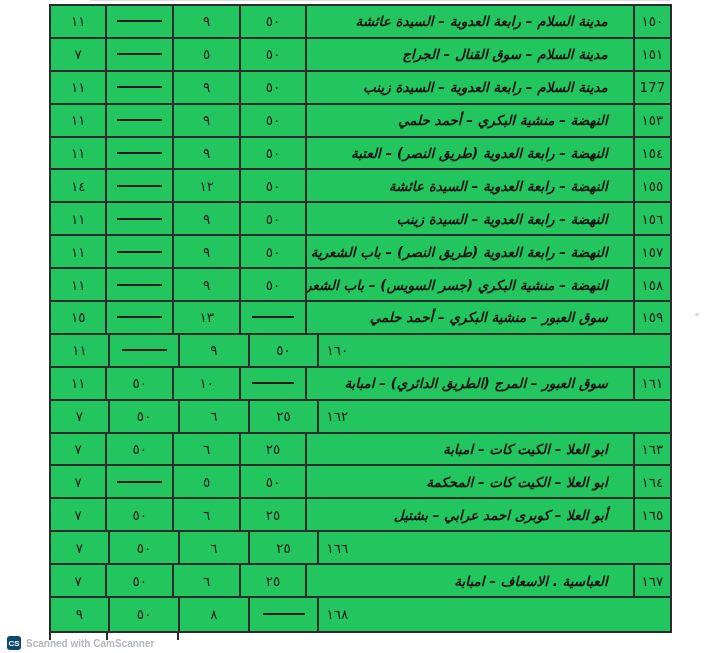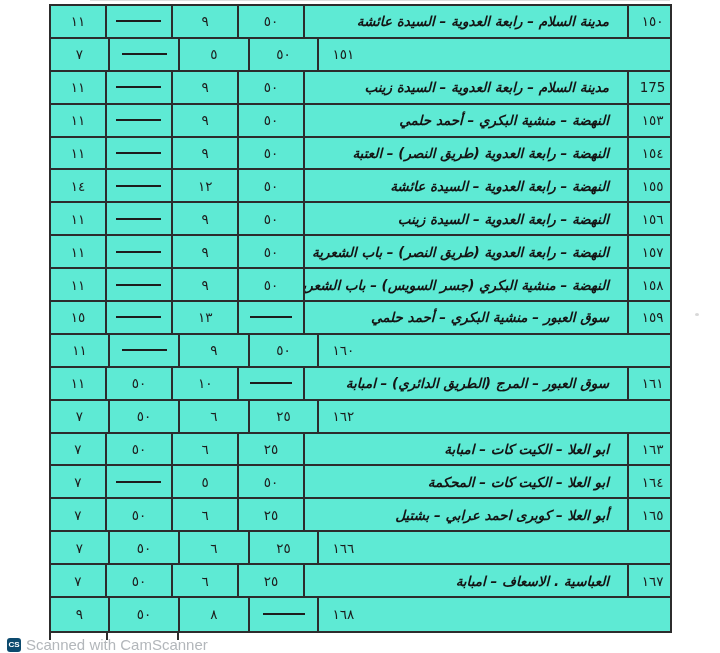--- a/index.html
+++ b/index.html
@@ -2,52 +2,52 @@
 <html lang="ar"><head>
 <meta charset="utf-8">
 <style>
   html,body{margin:0;padding:0;}
   body{
     width:720px;height:653px;position:relative;overflow:hidden;
     background:#ffffff;font-family:"DejaVu Sans",sans-serif;
   }
   .scan-table{
     position:absolute;left:49px;top:4px;width:623px;
-    border:2px solid #2c2c2c;background:#5eead4;box-sizing:border-box;
+    border:2px solid #2c2c2c;background:#22c55e;box-sizing:border-box;
   }
   .row{display:flex;height:32.9px;border-bottom:2px solid #2c2c2c;box-sizing:border-box;}
   .row:last-child{border-bottom:none;}
   .cell{
     box-sizing:border-box;border-right:2px solid #2c2c2c;
     display:flex;align-items:center;justify-content:center;overflow:hidden;
   }
   .c1{width:59px;}
   .c2{width:70px;}
   .c3{width:70px;}
   .c4{width:69px;}
   .name{
     width:342px;direction:rtl;justify-content:flex-start;
-    padding:0 18px 0 3px;white-space:nowrap;
+    padding:0 25px 0 3px;white-space:nowrap;
     font-weight:bold;font-style:italic;font-size:13.5px;color:#141414;
   }
-  .no{width:37px;border-right:none;font-size:13.5px;color:#1b1b1b;margin-left:6px;}
+  .no{width:37px;border-right:none;font-size:13.5px;color:#1b1b1b;}
   .num{font-size:13.5px;color:#1d1d1d;}
   .dash{display:inline-block;width:45px;height:0;border-top:2.6px solid #1d1d1d;}
   .c4 .dash{width:42px;}
   .stub{position:absolute;width:2px;height:8px;top:632px;background:#2c2c2c;}
   .stub-a{left:49px;} .stub-b{left:106px;} .stub-c{left:177px;}
   .remnant{position:absolute;left:90px;top:0;width:580px;height:1px;background:#dedede;}
   .speck{position:absolute;left:695px;top:313px;width:4px;height:3px;background:#d8d8d8;border-radius:50%;}
   .wm{position:absolute;left:7px;top:636px;display:flex;align-items:center;gap:5px;}
   .wm-badge{
     width:14px;height:14px;border-radius:3px;background:#0c4a6e;color:#ffffff;
     font-family:"Liberation Sans",sans-serif;font-size:8px;font-weight:bold;
     display:flex;align-items:center;justify-content:center;
   }
-  .wm-text{font-family:"Liberation Sans",sans-serif;font-size:15px;color:#b3b7bb;}
+  .wm-text{font-family:"Liberation Sans",sans-serif;font-size:10px;color:#b3b7bb;font-weight:bold;}
 </style>
 </head>
 <body>
 
 <div class="remnant"></div>
 
 <div class="scan-table">
   <div class="row">
     <div class="cell c1 num">١١</div>
     <div class="cell c2 num">
@@ -59,32 +59,33 @@
     <div class="cell no">١٥٠</div>
   </div>
 
   <div class="row">
     <div class="cell c1 num">٧</div>
     <div class="cell c2 num">
         <span class="dash"></span>
       </div>
     <div class="cell c3 num">٥</div>
     <div class="cell c4 num">٥٠</div>
+    <div class="cell name">مدينة السلام – سوق القنال – الجراج</div>
     <div class="cell no">١٥١</div>
   </div>
 
   <div class="row">
     <div class="cell c1 num">١١</div>
     <div class="cell c2 num">
         <span class="dash"></span>
       </div>
     <div class="cell c3 num">٩</div>
     <div class="cell c4 num">٥٠</div>
     <div class="cell name">مدينة السلام – رابعة العدوية – السيدة زينب</div>
-    <div class="cell no">175</div>
+    <div class="cell no">177</div>
   </div>
 
   <div class="row">
     <div class="cell c1 num">١١</div>
     <div class="cell c2 num">
         <span class="dash"></span>
       </div>
     <div class="cell c3 num">٩</div>
     <div class="cell c4 num">٥٠</div>
     <div class="cell name">النهضة – منشية البكري – أحمد حلمي</div>

